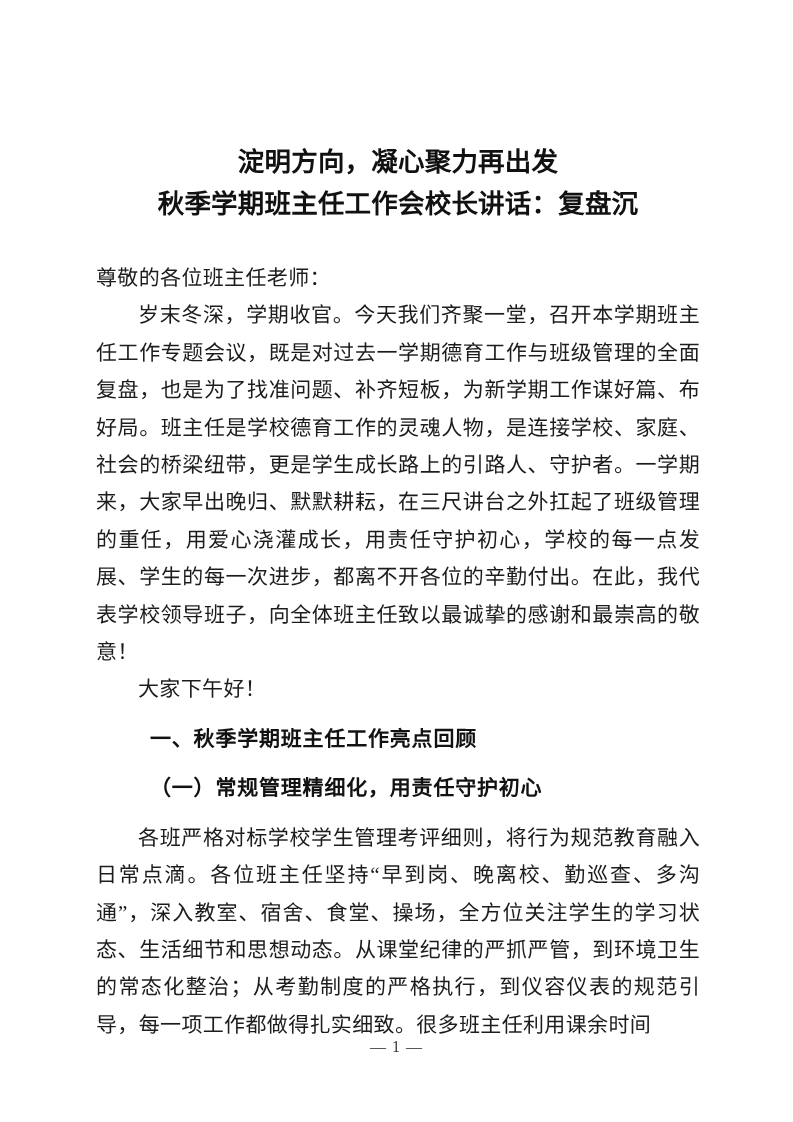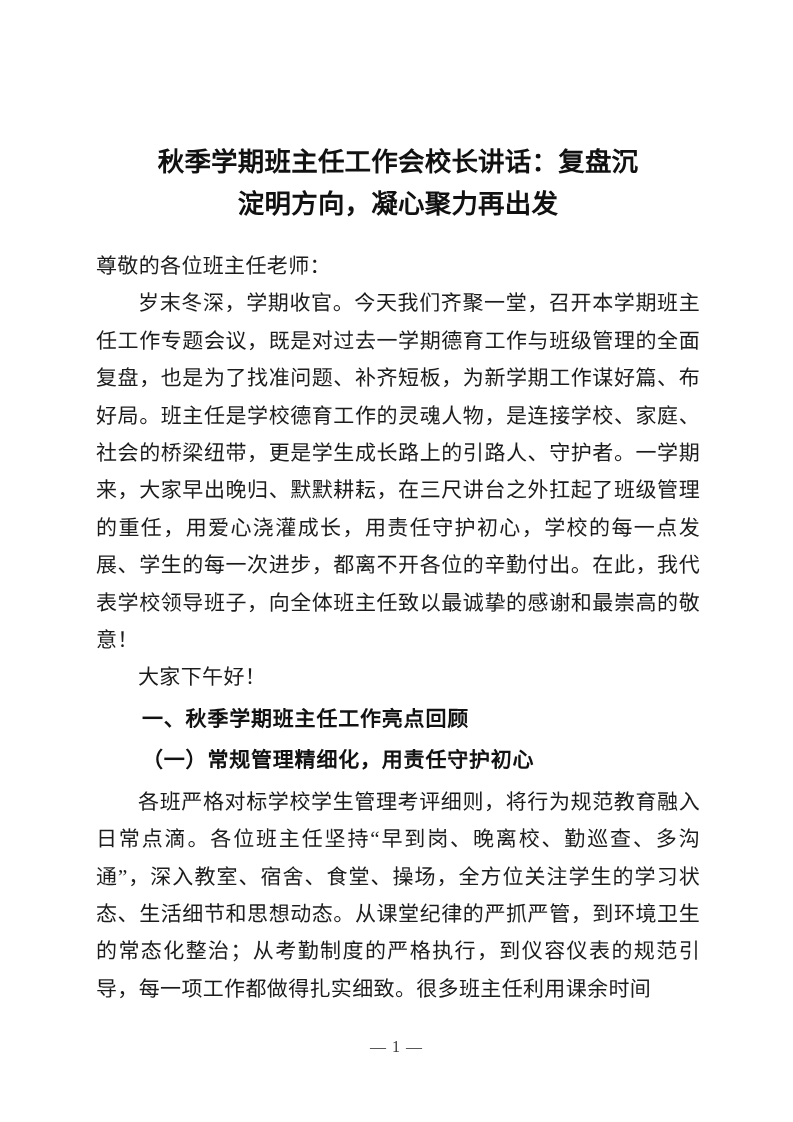--- a/index.html
+++ b/index.html
@@ -56,26 +56,26 @@
     text-align-last: left;
     letter-spacing: 0.35px;
     color: #1c1c1c;
   }
 
   .para.indent {
     text-indent: 2em;
   }
 
   .para.first-block {
-    margin-top: 23px;
+    margin-top: 35px;
   }
 
   
   .heading {
-    margin: 4px;
+    margin: 12px;
     font-family: "Liberation Serif", "DejaVu Serif", serif;
     font-weight: 700;
     font-size: 21px;
     line-height: 37.4px;
     text-indent: 2em;
     letter-spacing: 0.8px;
     text-align: left;
     color: #121212;
   }
 
@@ -93,22 +93,22 @@
   }
 </style>
 </head>
 <body>
 
 <div class="page">
 
   <div class="content">
 
     <h1 class="doc-title">
+      <span style="display: block;">淀明方向，凝心聚力再出发</span>
       <span style="display: block;">秋季学期班主任工作会校长讲话：复盘沉</span>
-      <span style="display: block;">淀明方向，凝心聚力再出发</span>
     </h1>
 
     <p class="para first-block">尊敬的各位班主任老师：</p>
 
     <p class="para indent">岁末冬深，学期收官。今天我们齐聚一堂，召开本学期班主任工作专题会议，既是对过去一学期德育工作与班级管理的全面复盘，也是为了找准问题、补齐短板，为新学期工作谋好篇、布好局。班主任是学校德育工作的灵魂人物，是连接学校、家庭、社会的桥梁纽带，更是学生成长路上的引路人、守护者。一学期来，大家早出晚归、默默耕耘，在三尺讲台之外扛起了班级管理的重任，用爱心浇灌成长，用责任守护初心，学校的每一点发展、学生的每一次进步，都离不开各位的辛勤付出。在此，我代表学校领导班子，向全体班主任致以最诚挚的感谢和最崇高的敬意！</p>
 
     <p class="para indent">大家下午好！</p>
 
     <p class="heading">一、秋季学期班主任工作亮点回顾</p>
 

